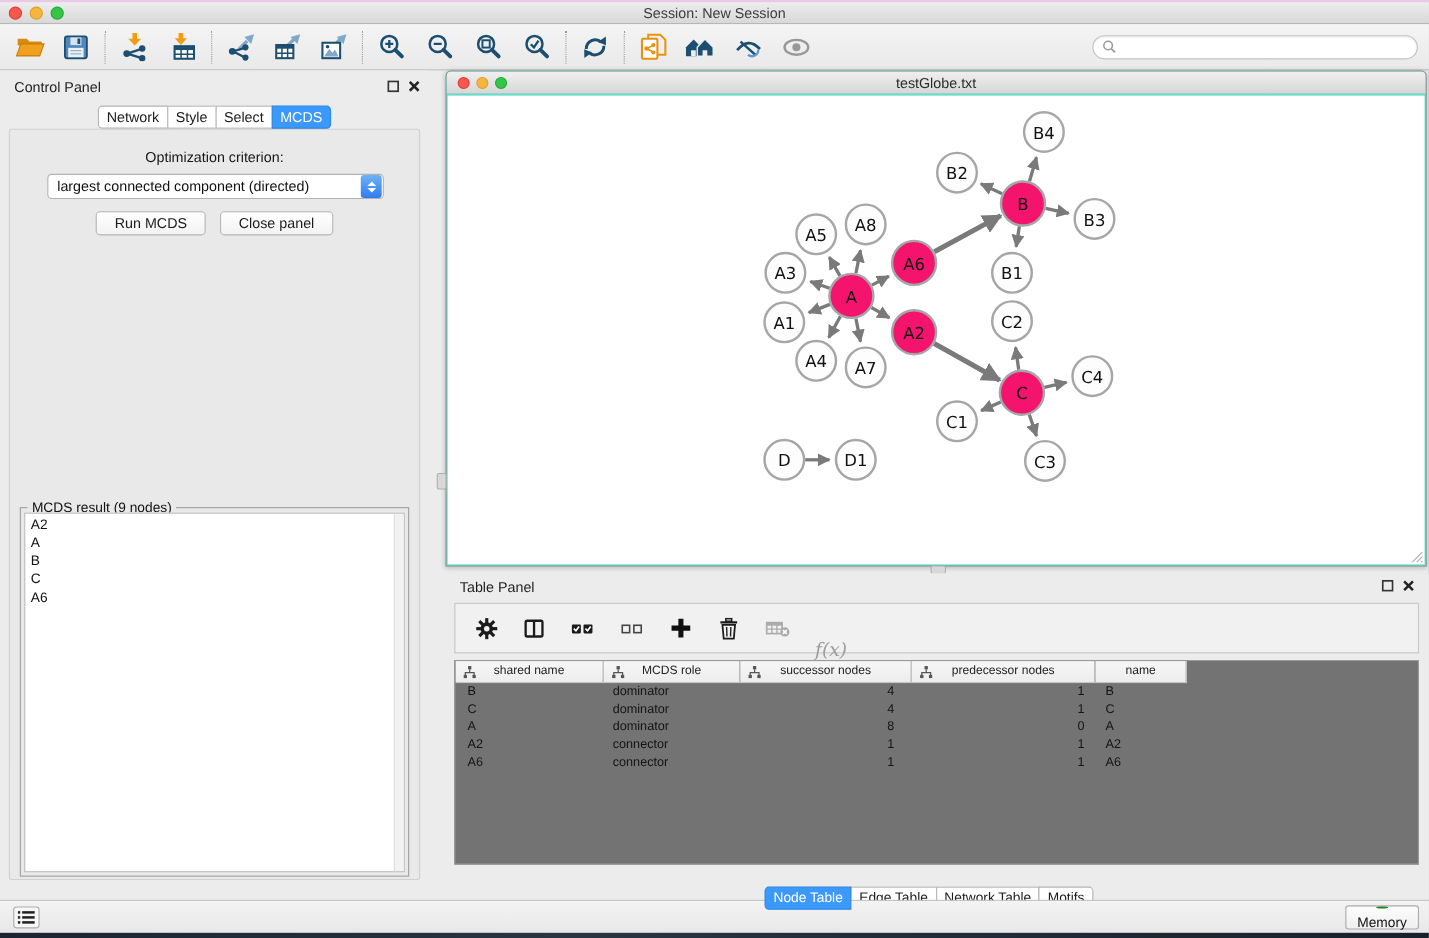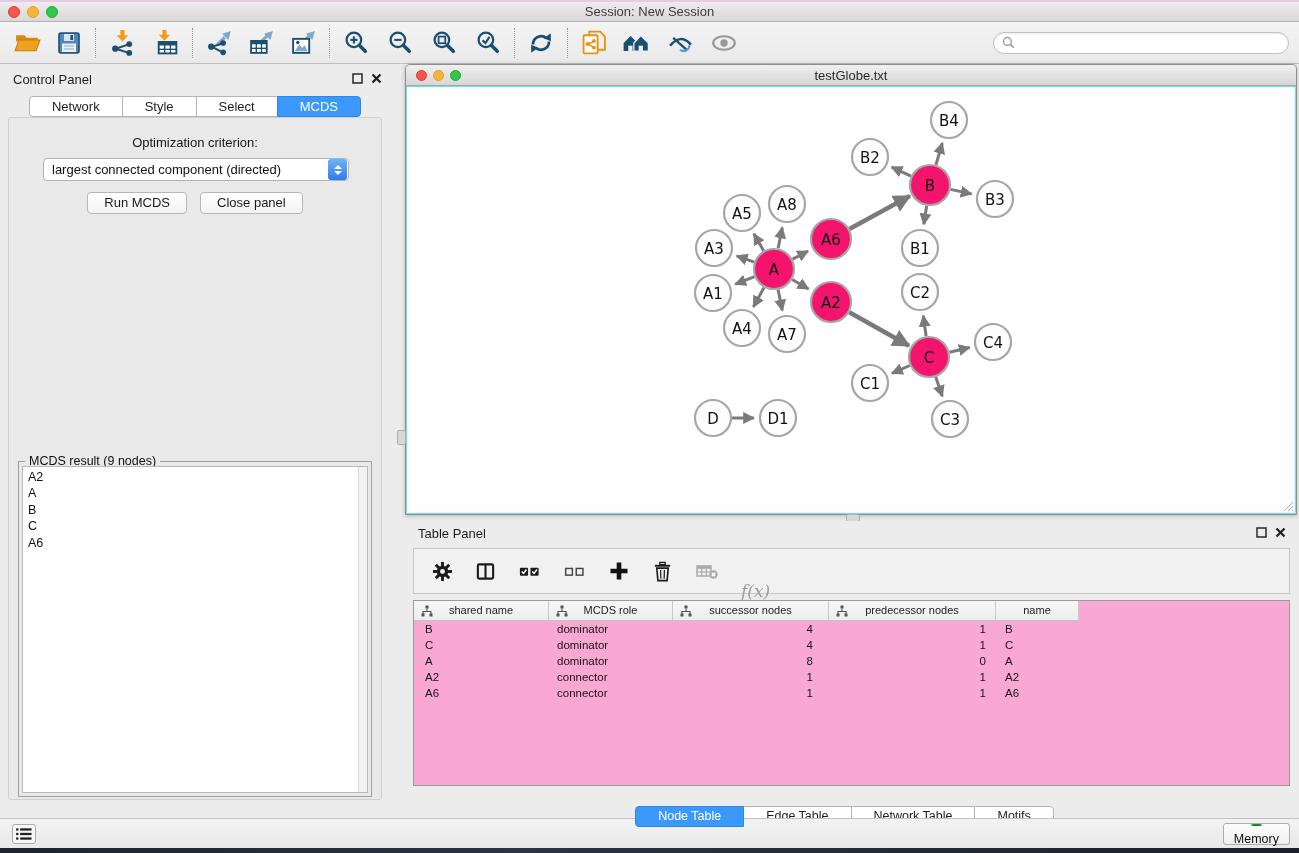--- a/index.html
+++ b/index.html
@@ -27,21 +27,21 @@
 .search input{border:none;outline:none;flex:1;font-size:12px;background:transparent;min-width:0;}
 
 
 .control-panel{position:absolute;left:0;top:64px;width:390px;height:754px;background:#ECECEC;}
 .cp-header{position:absolute;left:0;top:0;width:100%;height:30px;}
 .panel-title{font-size:13px;color:#1E1E1E;}
 .cp-header .panel-title{position:absolute;left:13px;top:8px;}
 .panel-btns{position:absolute;right:8px;top:9px;display:flex;gap:8px;align-items:center;}
 .seg-tabs{display:flex;justify-content:center;}
 .cp-tabs{position:absolute;left:0;top:32px;width:100%;}
-.seg-tab{height:21px;line-height:19px;padding:0 22px;font-size:13px;background:#FFFFFF;border:1px solid #B4B4B4;
+.seg-tab{height:21px;line-height:19px;padding:0 7px;font-size:13px;background:#FFFFFF;border:1px solid #B4B4B4;
   color:#1C1C1C;margin-left:-1px;position:relative;}
 .seg-tab:first-child{border-radius:4px 0 0 4px;margin-left:0;}
 .seg-tab:last-child{border-radius:0 4px 4px 0;}
 .seg-tab.active{background:var(--accent);border-color:#2F85E8;color:#fff;z-index:2;}
 .cp-body{position:absolute;left:8px;top:53px;width:374px;height:683px;background:#E9E9E9;
   border:1px solid #D0D0D0;border-radius:3px;}
 .opt-label{position:absolute;left:0;top:17px;width:100%;text-align:center;font-size:13px;color:#161616;}
 .dropdown{position:absolute;left:34px;top:40px;width:306px;height:23px;background:#fff;border:1px solid #B3B3B3;
   border-radius:4px;display:flex;align-items:center;}
 .dropdown .dd-text{flex:1;font-size:13px;color:#111;padding-left:8px;white-space:nowrap;overflow:hidden;}
@@ -76,21 +76,21 @@
 .grab-h{position:absolute;left:846px;top:514px;width:14px;height:8px;background:#D8D8D8;border:1px solid #AFAFAF;border-radius:2px;}
 
 
 .table-panel{position:absolute;left:390px;top:521px;width:909px;height:297px;background:#ECECEC;}
 .table-panel .panel-title{position:absolute;left:28px;top:5px;}
 .table-panel .panel-btns{right:13px;top:6px;}
 .tp-toolbar{position:absolute;left:23px;right:9px;top:27px;height:46px;background:#F1F1F1;border:1px solid #C6C6C6;
   display:flex;align-items:center;padding-left:18px;gap:22px;}
 .tp-ic{display:flex;align-items:center;justify-content:center;}
 .fx{font-family:"DejaVu Serif","Liberation Serif",serif;font-style:italic;font-size:17px;color:#9C9C9C;margin-top:40px;}
-.tp-table{position:absolute;left:23px;right:9px;top:79px;height:186px;background:#f9a8d4;border:1px solid #9A9A9A;overflow:hidden;}
+.tp-table{position:absolute;left:23px;right:9px;top:79px;height:186px;background:#737373;border:1px solid #9A9A9A;overflow:hidden;}
 .t-head{display:flex;height:20px;}
 .t-hcell{position:relative;height:20px;background:linear-gradient(#F7F7F7,#EDEDED);border-right:1px solid #C9C9C9;
   border-bottom:1px solid #C4C4C4;flex:none;}
 .t-hlabel{position:absolute;left:0;top:3px;width:100%;text-align:center;font-size:11px;color:#222;}
 .t-hicon{position:absolute;left:7px;top:4px;}
 .t-row{display:flex;height:16px;align-items:center;}
 .t-cell{flex:none;font-size:11.5px;color:#141414;white-space:nowrap;overflow:hidden;}
 .t-cell.al{text-align:left;padding-left:11px;}
 .t-cell.ar{text-align:right;}
 .tp-tabs{position:absolute;left:0;top:285px;width:100%;}

